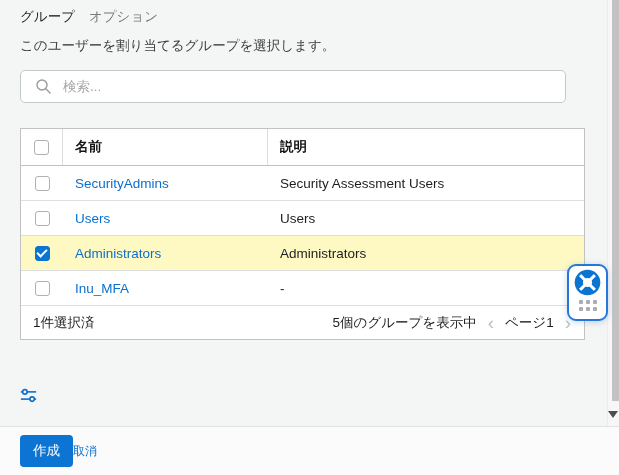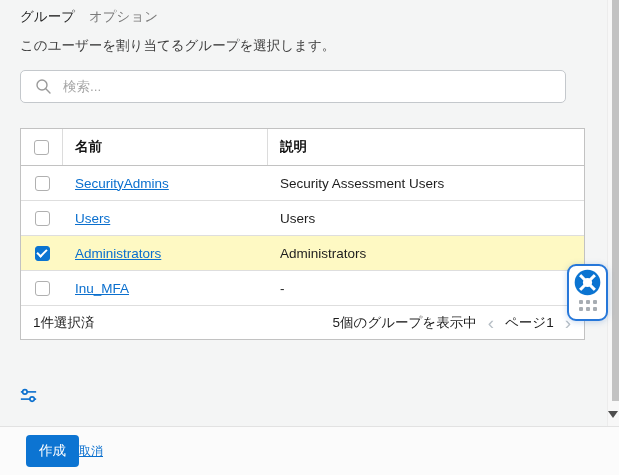--- a/index.html
+++ b/index.html
@@ -46,31 +46,31 @@
     width:15px; height:15px; border:1px solid #b0b0b0; border-radius:3px;
     background:#fff; display:flex; align-items:center; justify-content:center;
     box-sizing:border-box; cursor:pointer;
   }
   .cb.checked { background:#0b74d1; border-color:#0b74d1; }
   .cb.checked::after {
     content:''; width:8px; height:4px; margin-top:-2px;
     border-left:2px solid #fff; border-bottom:2px solid #fff;
     transform:rotate(-45deg);
   }
-  a.rowlink, a.bluelink { color:#0a6fce; text-decoration:underline; cursor:pointer; }
+  a.rowlink, a.bluelink { color:#0a6fce; cursor:pointer; }
   .tfoot { height:33px; align-items:center; padding:0 12px; justify-content:space-between; color:#1d1d1d; }
   .pager { display:flex; align-items:center; gap:10px; }
   .chev { color:#b7bfc6; font-size:19px; line-height:1; cursor:default; padding:0 1px; }
   
   .advanced { position:absolute; left:20px; top:387px; display:flex; align-items:center; gap:9px; cursor:pointer; }
   
   .bottombar {
     position:absolute; left:0; top:426px; width:619px; height:49px;
     background:#fbfbfb; border-top:1px solid #e2e2e2; box-sizing:border-box;
-    display:flex; align-items:center; padding-left:26px;
+    display:flex; align-items:center; padding-left:20px;
   }
   .btn-primary {
     background:#0c74d2; color:#fff; border:none; border-radius:4px;
     font-family:inherit; font-size:13.5px; padding:7px 13px; cursor:pointer;
   }
   .cancel { margin-left:0; font-size:12px; }
   
   .scroll-track {
     position:absolute; right:0; top:0; width:12px; height:426px;
     background:#f7f7f7; border-left:1px solid #ececec; box-sizing:border-box;

